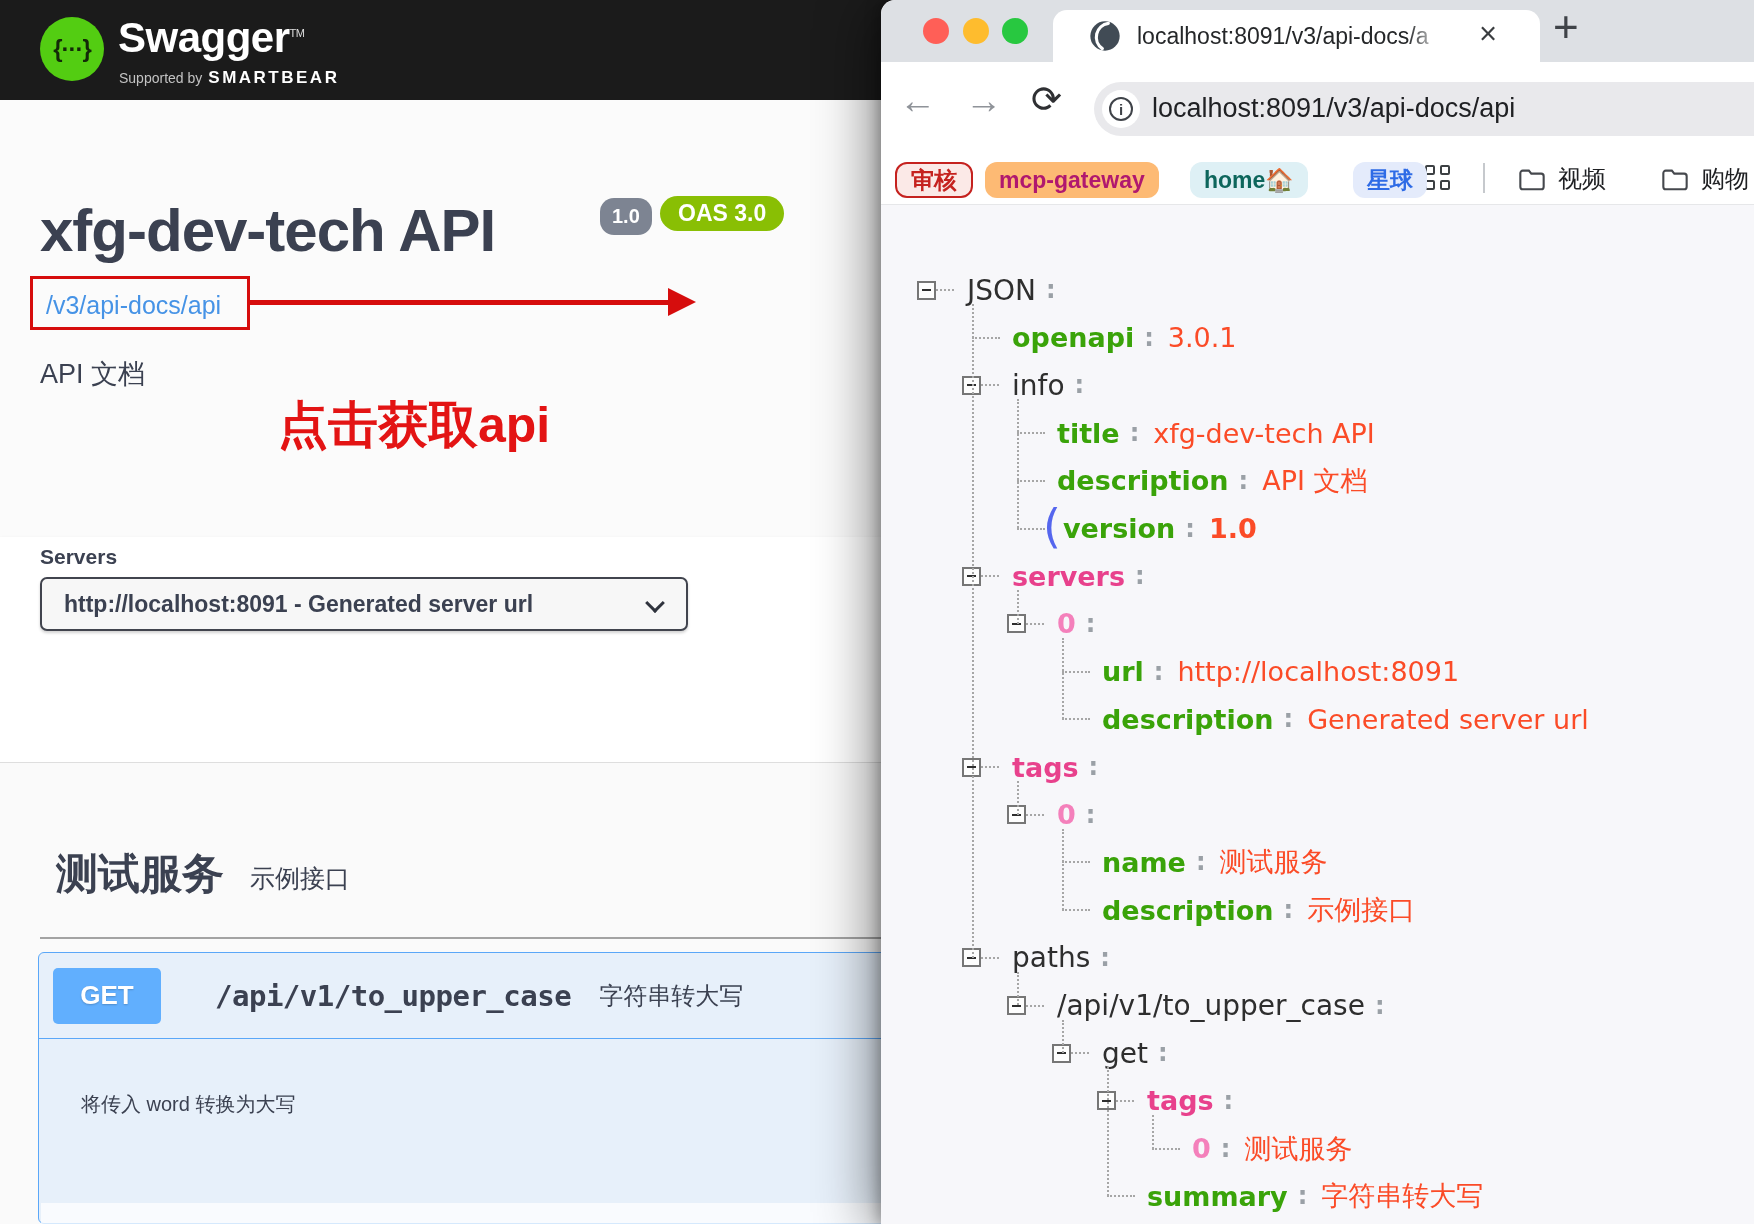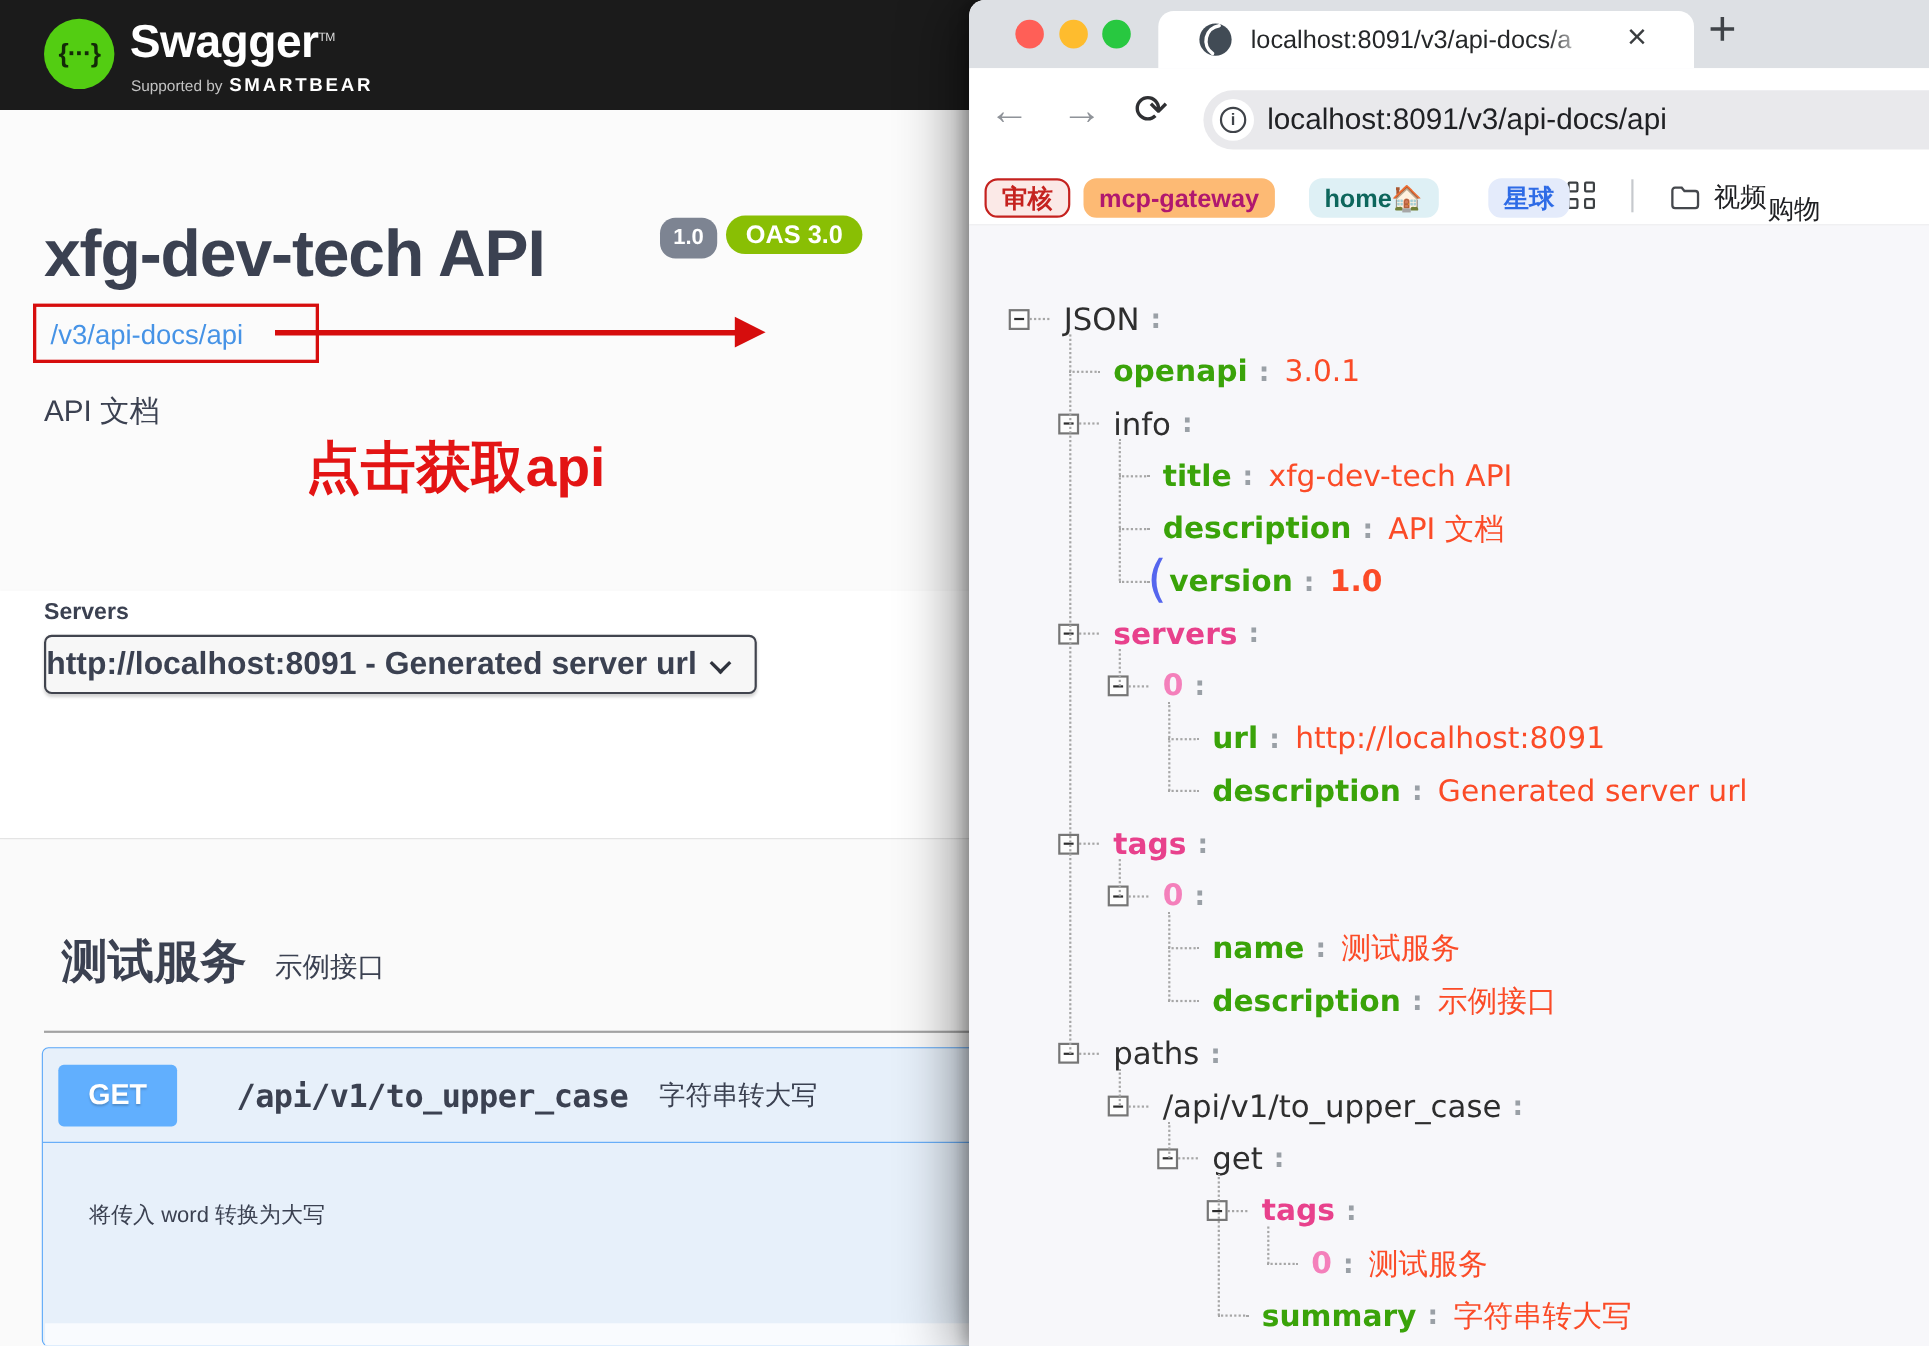--- a/index.html
+++ b/index.html
@@ -16,34 +16,34 @@
   .brand sup { font-size:11px; font-weight:400; color:#ddd; }
   .supported { position:absolute; left:119px; top:68px; font-size:14px; color:#c3c3c3; }
   .supported b { color:#fff; font-size:17px; font-weight:bold; letter-spacing:2.5px; margin-left:6px; }
 
   .hero { position:absolute; left:0; top:100px; width:1754px; height:437px; background:#fbfbfb; }
   .api-title { position:absolute; left:40px; top:96px; font-size:60px; font-weight:bold; color:#3b4151; letter-spacing:-1px; }
   .ver-badge { position:absolute; left:600px; top:98px; background:#7d8492; color:#fff; font-size:20px;
     font-weight:bold; padding:7px 12px; border-radius:14px; }
   .oas-badge { position:absolute; left:660px; top:96px; background:var(--c-swagger_green); color:#fff;
     font-size:23px; font-weight:bold; padding:4px 18px; border-radius:24px; }
-  .spec-link-box { position:absolute; left:30px; top:176px; width:260px; height:54px; border:3px solid var(--c-accent_red); }
+  .spec-link-box { position:absolute; left:30px; top:176px; width:220px; height:54px; border:3px solid var(--c-accent_red); }
   .spec-link { position:absolute; left:13px; top:12px; font-size:25px; color:var(--c-link_blue); text-decoration:none; }
   .arrow-line { position:absolute; left:250px; top:200px; width:420px; height:5px; background:var(--c-accent_red); }
   .arrow-head { position:absolute; left:668px; top:188px; width:0; height:0;
     border-left:28px solid var(--c-accent_red); border-top:14px solid transparent; border-bottom:14px solid transparent; }
   .api-desc { position:absolute; left:40px; top:256px; font-size:27px; color:#3b4151; }
   .annotation { position:absolute; left:278px; top:292px; font-size:50px; font-weight:bold; color:var(--c-annotation_red); }
 
   .servers-section { position:absolute; left:0; top:537px; width:1754px; height:226px; background:#fff;
     border-bottom:1px solid #dedede; box-shadow:0 1px 3px rgba(0,0,0,.08); }
   .servers-label { position:absolute; left:40px; top:8px; font-size:21px; font-weight:bold; color:#3b4151; }
   .server-select { position:absolute; left:40px; top:40px; width:648px; height:54px; background:#f7f7f7;
     border:2px solid #41444e; border-radius:7px; box-shadow:0 2px 3px rgba(0,0,0,.18);
-    display:flex; align-items:center; font-size:29px; font-weight:600; color:#3b4151; cursor:pointer; }
+    display:flex; align-items:center; padding-left:22px; font-size:23px; font-weight:600; color:#3b4151; cursor:pointer; }
   .chevron { position:absolute; right:24px; top:17px; width:14px; height:14px;
     border-right:3px solid #2f333d; border-bottom:3px solid #2f333d; transform:rotate(45deg); }
 
   .ops-section { position:absolute; left:0; top:763px; width:1754px; height:461px; background:#fafafa; }
   .sec-title { position:absolute; left:56px; top:83px; font-size:42px; font-weight:bold; color:#3b4151; }
   .sec-sub { position:absolute; left:250px; top:99px; font-size:25px; color:#3b4151; }
   .sec-divider { position:absolute; left:40px; top:174px; width:1670px; border-top:2px solid #a3a3a3; }
   .endpoint { position:absolute; left:38px; top:189px; width:1680px; height:272px;
     border:1.5px solid #5aa7f8; border-radius:6px; background:#e7f0fa; }
   .ep-header { position:absolute; left:0; top:0; right:0; height:86px; border-bottom:1.5px solid #5aa7f8;
@@ -209,21 +209,21 @@
   <div class="bm-pill" style="left: 14px; color: rgb(197, 34, 31); background: rgb(251, 233, 231); border: 2px solid rgb(197, 34, 31);">审核</div>
       <div class="bm-pill" style="left: 104px; color: rgb(176, 24, 111); background: #fdba74;">mcp-gateway</div>
       <div class="bm-pill" style="left: 309px; color: rgb(13, 102, 92); background: rgb(222, 240, 245);">home🏠</div>
       <div class="bm-pill" style="left: 472px; color: rgb(46, 107, 230); background: rgb(228, 235, 251);">星球</div>
       <div class="bm-folder" style="left: 637px;">
         <svg width="28" height="26" viewBox="0 0 24 22">
           <path d="M2 6 c0-1.2 .9-2.2 2.1-2.2 h5.2 l2.1 2.6 h8.5 c1.2 0 2.1 1 2.1 2.2 v9 c0 1.2-.9 2.2-2.1 2.2 H4.1 C2.9 19.8 2 18.8 2 17.6 z" fill="none" stroke="#45484d" stroke-width="1.8"></path>
         </svg>
         <span>视频</span>
       </div>
-      <div class="bm-folder" style="left: 726px; flex-direction: column;">
+      <div class="bm-folder" style="left: 780px;">
         <svg width="28" height="26" viewBox="0 0 24 22">
           <path d="M2 6 c0-1.2 .9-2.2 2.1-2.2 h5.2 l2.1 2.6 h8.5 c1.2 0 2.1 1 2.1 2.2 v9 c0 1.2-.9 2.2-2.1 2.2 H4.1 C2.9 19.8 2 18.8 2 17.6 z" fill="none" stroke="#45484d" stroke-width="1.8"></path>
         </svg>
         <span>购物</span>
       </div>
     </div>
 
   <div class="content" id="tree">
       <div class="trow" style="left: 36px; top: 61px;">
         <span class="tbox">

